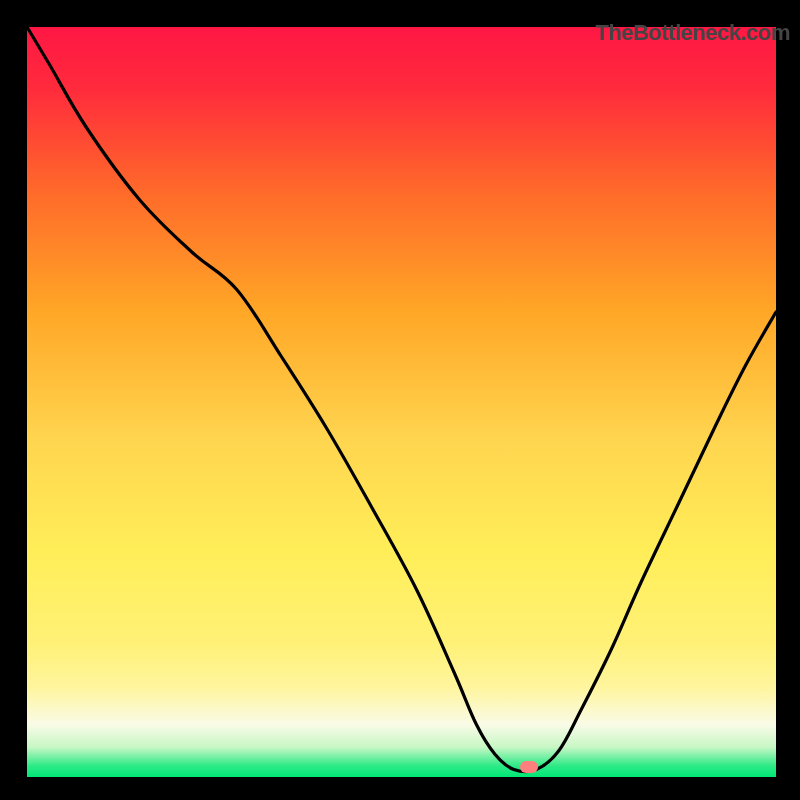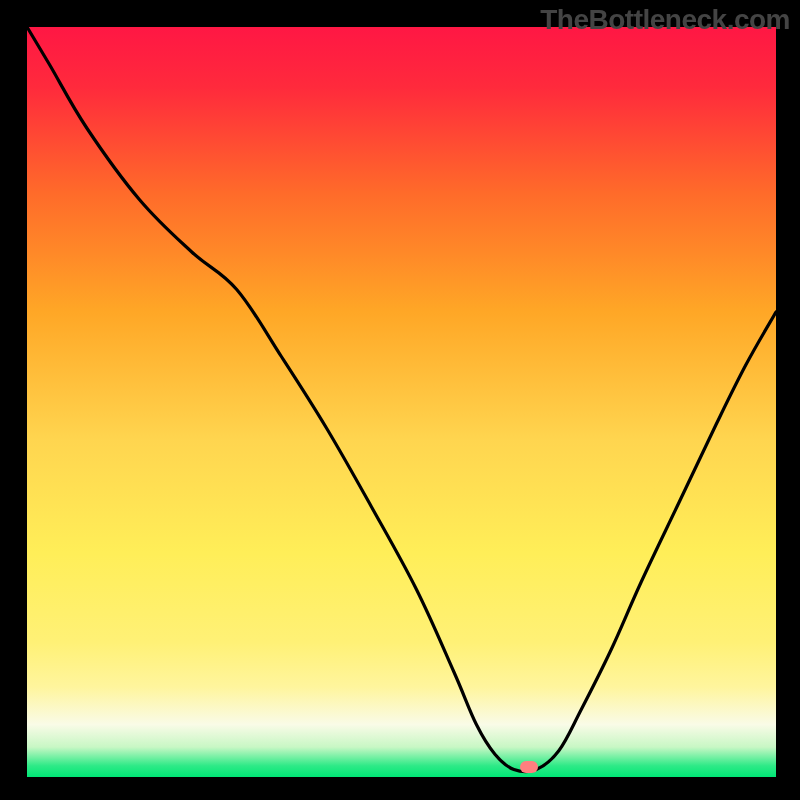--- a/index.html
+++ b/index.html
@@ -6,24 +6,24 @@
     margin: 0;
     padding: 0;
     width: 800px;
     height: 800px;
     background: #000000;
     position: relative;
     font-family: Arial, sans-serif;
   }
   .watermark {
     position: absolute;
-    top: 4px;
+    top: 20px;
     right: 10px;
     color: #444444;
-    font-size: 28px;
+    font-size: 22px;
     font-weight: bold;
     letter-spacing: -0.5px;
     z-index: 10;
     text-align: center;
   }
   .plot-area {
     position: absolute;
     left: 27px;
     top: 27px;
     width: 749px;

